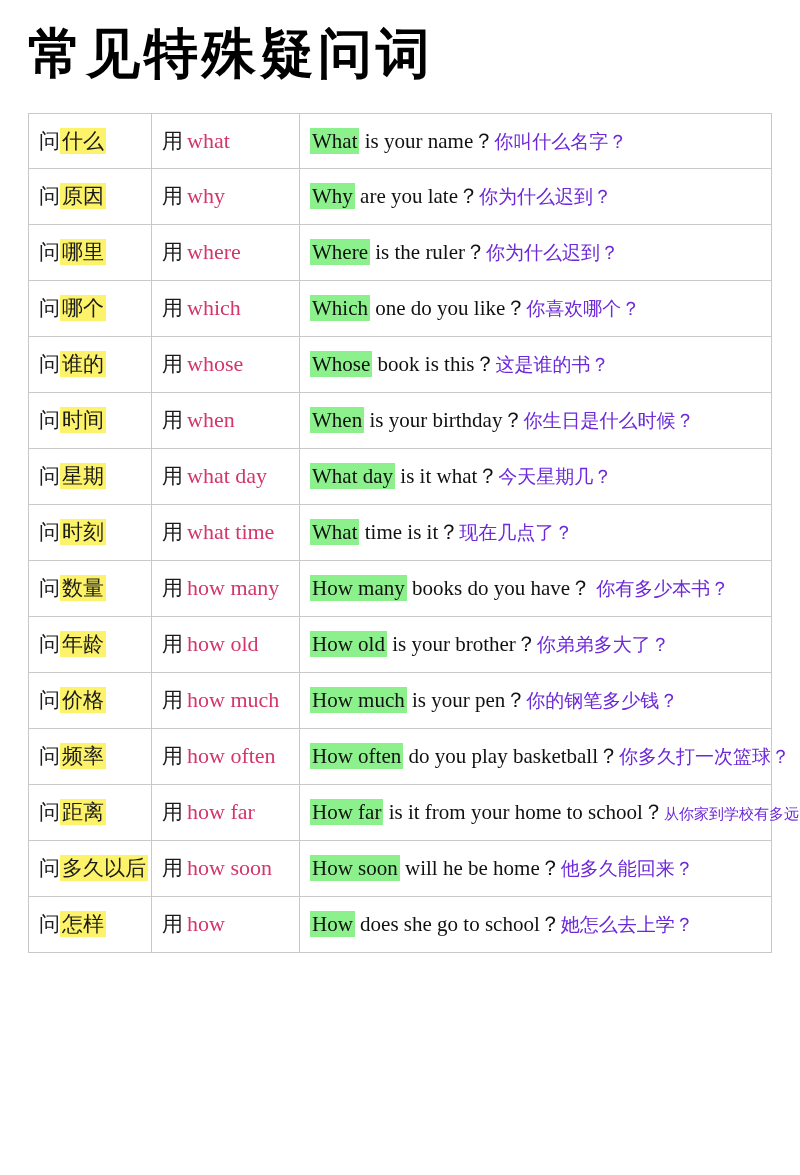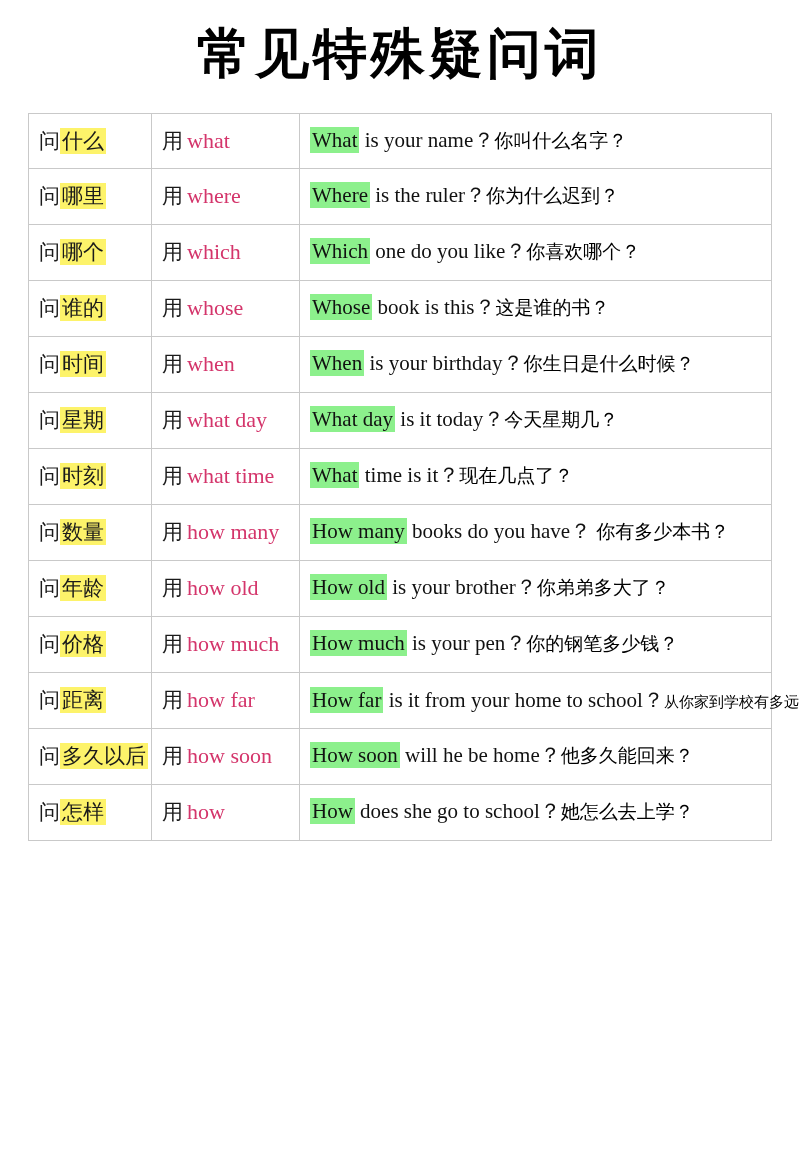--- a/index.html
+++ b/index.html
@@ -15,21 +15,21 @@
     overflow: hidden;
   }
   .page {
     width: 800px;
     height: 1175px;
     position: relative;
     box-sizing: border-box;
     padding: 0 28px;
   }
   .title {
-    text-align: center;
+    text-align: left;
     font-family: "DejaVu Sans", "Liberation Sans", sans-serif;
     font-weight: bold;
     font-size: 54px;
     letter-spacing: 4px;
     color: #000000;
     margin: 22px 0 26px 0;
     line-height: 1.2;
   }
   .table {
     width: 744px;
@@ -88,23 +88,23 @@
     line-height: 1.25;
     white-space: nowrap;
     font-family: "Liberation Serif", "DejaVu Serif", serif;
     color: #111111;
   }
   .hl-green {
     background: #8cf08c;
     padding: 1px 2px;
   }
   .cn {
-    font-family: Liberation Mono, monospace;
+    font-family: Liberation Sans, sans-serif;
     font-size: 19px;
-    color: #000000;
+    color: #6d28d9;
   }
   .cn.small {
     font-size: 15px;
   }
   .en {
     font-family: "Liberation Serif", "DejaVu Serif", serif;
   }
 </style>
 </head>
 <body>
@@ -126,20 +126,31 @@
           <span class="ask-label"><span>问</span><span class="hl-yellow">什么</span></span>
         </td>
         <td class="c2">
           <span class="use-label">用</span><span class="word">what</span>
         </td>
         <td class="c3">
           <span class="sentence"><span class="hl-green en">What</span><span class="en"> is your name？</span><span class="cn">你叫什么名字？</span></span>
         </td>
       </tr>
 
+      <tr>
+        <td class="c1">
+          <span class="ask-label"><span>问</span><span class="hl-yellow">原因</span></span>
+        </td>
+        <td class="c2">
+          <span class="use-label">用</span><span class="word">why</span>
+        </td>
+        <td class="c3">
+          <span class="sentence"><span class="hl-green en">Why</span><span class="en"> are you late？</span><span class="cn">你为什么迟到？</span></span>
+        </td>
+      </tr>
 
       <tr>
         <td class="c1">
           <span class="ask-label"><span>问</span><span class="hl-yellow">哪里</span></span>
         </td>
         <td class="c2">
           <span class="use-label">用</span><span class="word">where</span>
         </td>
         <td class="c3">
           <span class="sentence"><span class="hl-green en">Where</span><span class="en"> is the ruler？</span><span class="cn">你为什么迟到？</span></span>
@@ -184,21 +195,21 @@
       </tr>
 
       <tr>
         <td class="c1">
           <span class="ask-label"><span>问</span><span class="hl-yellow">星期</span></span>
         </td>
         <td class="c2">
           <span class="use-label">用</span><span class="word">what day</span>
         </td>
         <td class="c3">
-          <span class="sentence"><span class="hl-green en">What day</span><span class="en"> is it today？</span><span class="cn">今天星期几？</span></span>
+          <span class="sentence"><span class="hl-green en">What day</span><span class="en"> is it what？</span><span class="cn">今天星期几？</span></span>
         </td>
       </tr>
 
       <tr>
         <td class="c1">
           <span class="ask-label"><span>问</span><span class="hl-yellow">时刻</span></span>
         </td>
         <td class="c2">
           <span class="use-label">用</span><span class="word">what time</span>
         </td>
@@ -237,20 +248,31 @@
           <span class="ask-label"><span>问</span><span class="hl-yellow">价格</span></span>
         </td>
         <td class="c2">
           <span class="use-label">用</span><span class="word">how much</span>
         </td>
         <td class="c3">
           <span class="sentence"><span class="hl-green en">How much</span><span class="en"> is your pen？</span><span class="cn">你的钢笔多少钱？</span></span>
         </td>
       </tr>
 
+      <tr>
+        <td class="c1">
+          <span class="ask-label"><span>问</span><span class="hl-yellow">频率</span></span>
+        </td>
+        <td class="c2">
+          <span class="use-label">用</span><span class="word">how often</span>
+        </td>
+        <td class="c3">
+          <span class="sentence"><span class="hl-green en">How often</span><span class="en"> do you play basketball？</span><span class="cn">你多久打一次篮球？</span></span>
+        </td>
+      </tr>
 
       <tr>
         <td class="c1">
           <span class="ask-label"><span>问</span><span class="hl-yellow">距离</span></span>
         </td>
         <td class="c2">
           <span class="use-label">用</span><span class="word">how far</span>
         </td>
         <td class="c3">
           <span class="sentence"><span class="hl-green en">How far</span><span class="en"> is it from your home to school？</span><span class="cn small">从你家到学校有多远？</span></span>

